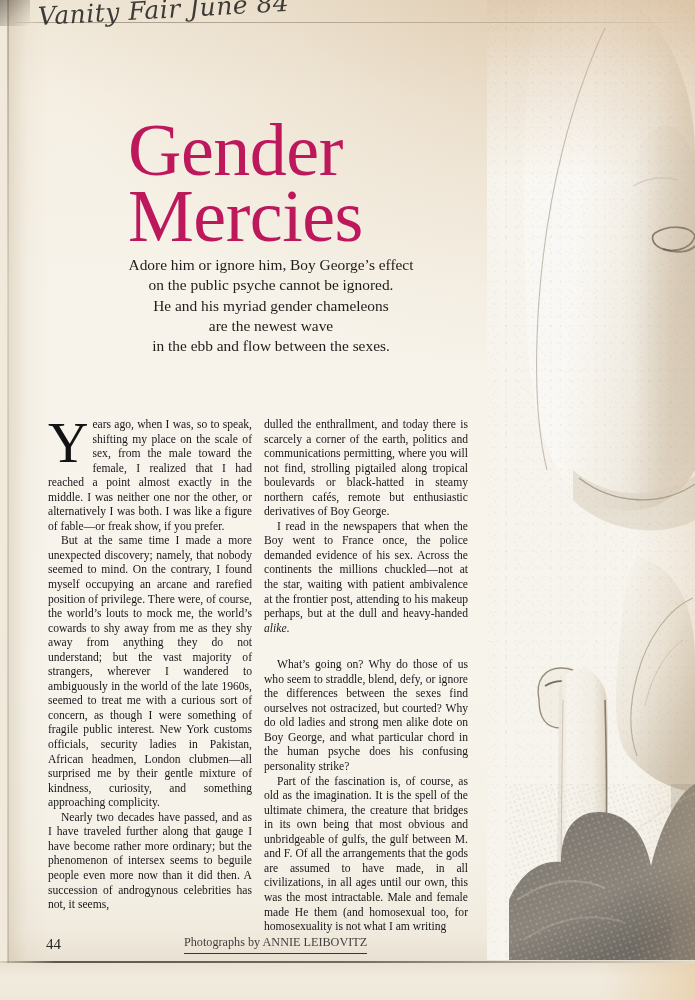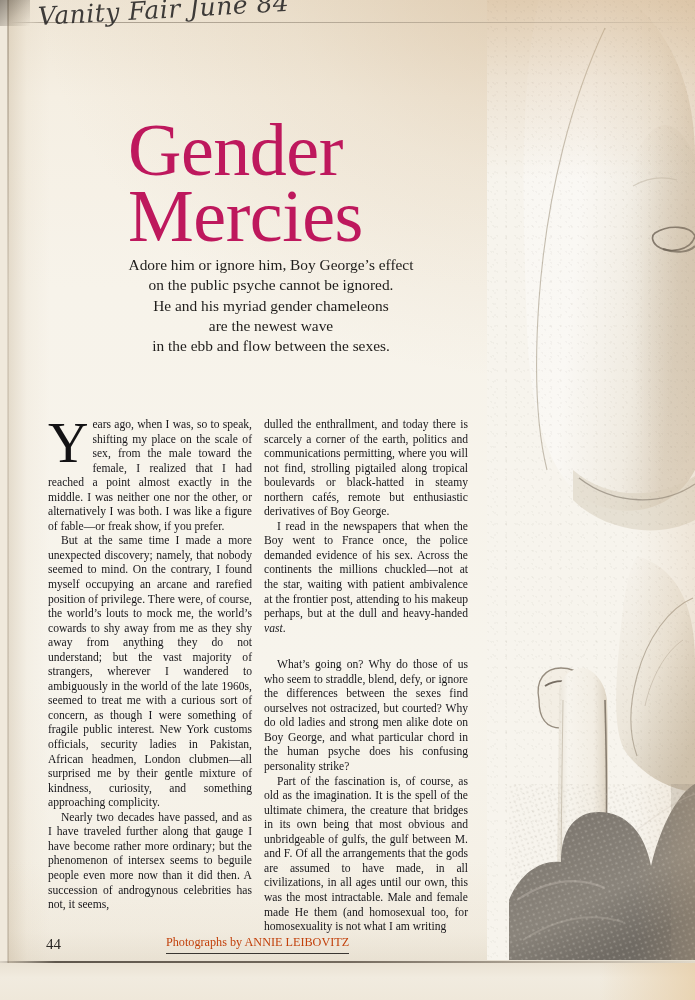--- a/index.html
+++ b/index.html
@@ -161,25 +161,25 @@
   .page-number {
     position: absolute;
     left: 46px;
     top: 936px;
     font-family: "Liberation Serif", serif;
     font-size: 15px;
     color: #2a2724;
   }
   .photo-credit {
     position: absolute;
-    left: 166px;
+    left: 184px;
     top: 935px;
     font-family: "Liberation Serif", serif;
     font-size: 12.2px;
-    color: #c2410c;
+    color: #404040;
     padding-bottom: 3px;
     border-bottom: 1px solid #3a3632;
     white-space: nowrap;
   }
 
   
   .photo {
     position: absolute;
     left: 487px;
     top: 0px;
@@ -328,21 +328,21 @@
   </div>
 
   <div class="col col-1">
     <p class="first"><span class="dropcap">Y</span><span>ears ago, when I was, so to speak, shifting my place on the scale of sex, from the male toward the female, I realized that I had reached a point almost exactly in the middle. I was neither one nor the other, or alternatively I was both. I was like a figure of fable—or freak show, if you prefer.</span></p>
     <p><span>But at the same time I made a more unexpected discovery; namely, that nobody seemed to mind. On the contrary, I found myself occupying an arcane and rarefied position of privilege. There were, of course, the world’s louts to mock me, the world’s cowards to shy away from me as they shy away from anything they do not understand; but the vast majority of strangers, wherever I wandered to ambiguously in the world of the late 1960s, seemed to treat me with a curious sort of concern, as though I were something of fragile public interest. New York customs officials, security ladies in Pakistan, African headmen, London clubmen—all surprised me by their gentle mixture of kindness, curiosity, and something approaching complicity.</span></p>
     <p><span>Nearly two decades have passed, and as I have traveled further along that gauge I have become rather more ordinary; but the phenomenon of intersex seems to beguile people even more now than it did then. A succession of androgynous celebrities has not, it seems,</span></p>
   </div>
 
   <div class="col col-2">
     <p class="first"><span>dulled the enthrallment, and today there is scarcely a corner of the earth, politics and communications permitting, where you will not find, strolling pigtailed along tropical boulevards or black-hatted in steamy northern cafés, remote but enthusiastic derivatives of Boy George.</span></p>
-    <p><span>I read in the newspapers that when the Boy went to France once, the police demanded evidence of his sex. Across the continents the millions chuckled—not at the star, waiting with patient ambivalence at the frontier post, attending to his makeup perhaps, but at the dull and heavy-handed </span><i>vast</i><span>.</span></p>
+    <p><span>I read in the newspapers that when the Boy went to France once, the police demanded evidence of his sex. Across the continents the millions chuckled—not at the star, waiting with patient ambivalence at the frontier post, attending to his makeup perhaps, but at the dull and heavy-handed </span><i>alike</i><span>.</span></p>
     <p class="spaced"><span>What’s going on? Why do those of us who seem to straddle, blend, defy, or ignore the differences between the sexes find ourselves not ostracized, but courted? Why do old ladies and strong men alike dote on Boy George, and what particular chord in the human psyche does his confusing personality strike?</span></p>
     <p><span>Part of the fascination is, of course, as old as the imagination. It is the spell of the ultimate chimera, the creature that bridges in its own being that most obvious and unbridgeable of gulfs, the gulf between M. and F. Of all the arrangements that the gods are assumed to have made, in all civilizations, in all ages until our own, this was the most intractable. Male and female made He them (and homosexual too, for homosexuality is not what I am writing</span></p>
   </div>
 
   <div class="page-number">44</div>
   <div class="photo-credit">Photographs by ANNIE LEIBOVITZ</div>
 
 </div>
 
 </body></html>

